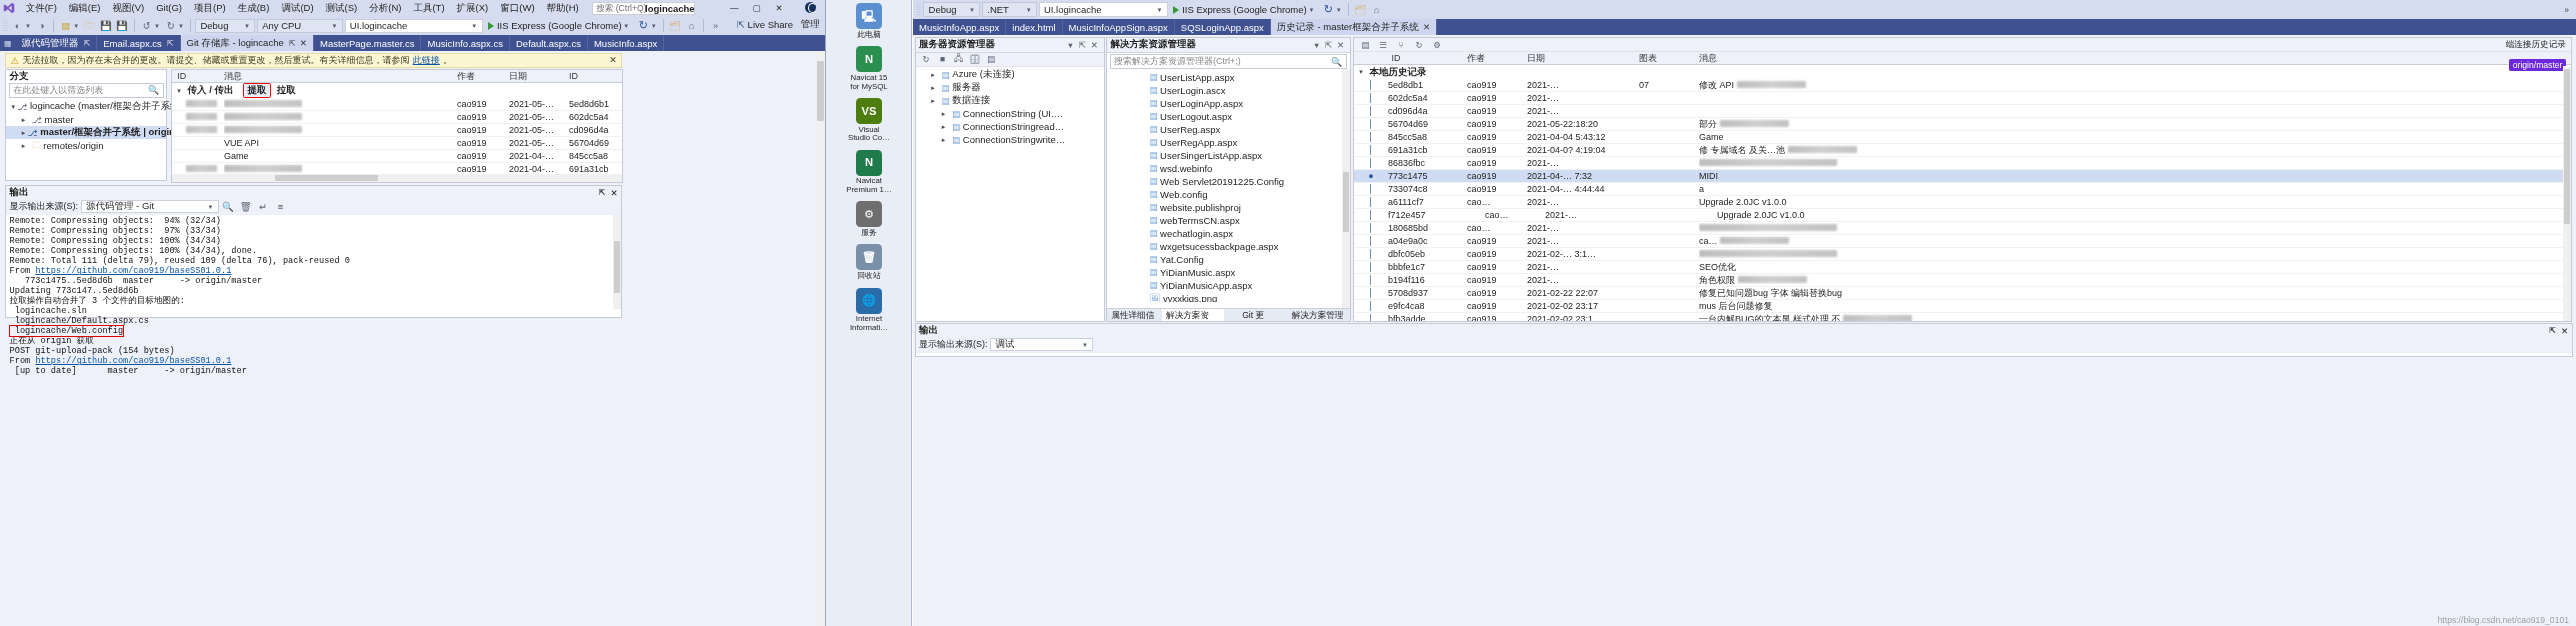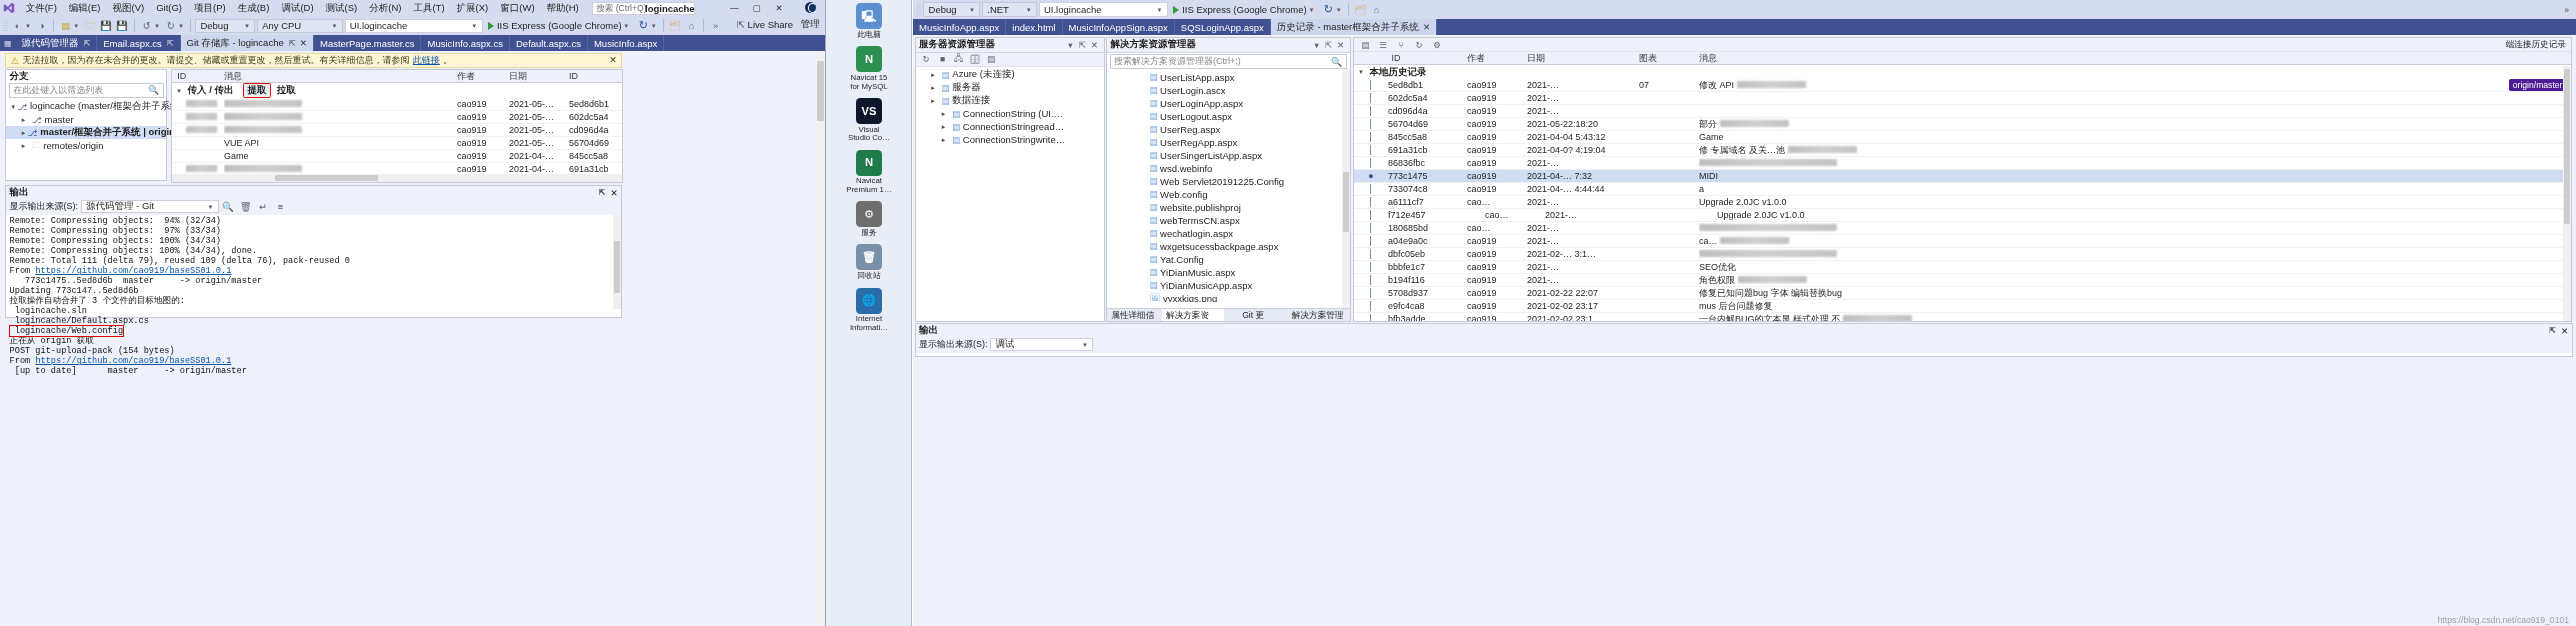--- a/index.html
+++ b/index.html
@@ -90,21 +90,21 @@
   .tb-item{width:86px;display:flex;flex-direction:column;align-items:center;justify-content:center;
            padding:3.4px 0;font-size:7.8px;color:#1f1f1f;text-align:center;line-height:8.6px;}
   .tb-sq{width:26px;height:26px;border-radius:4.3px;display:flex;align-items:center;justify-content:center;
          color:#fff;font-size:11.2px;font-weight:bold;margin-bottom:1.7px;}
 
   
   #vs-right { left:913px; top:0; width:1663px; height:627px; }
 
   .srv-tree .tnode{height:13px;}
   .hist-grid .grow{height:13px;}
-  .origin-tag{position:absolute;background:#4c1d95;color:#fff;font-size:8.6px;padding:0.9px 3.4px;border-radius:1.7px;margin-top:20px;}
+  .origin-tag{position:absolute;background:#6d28d9;color:#fff;font-size:8.6px;padding:0.9px 3.4px;border-radius:1.7px;}
 
   .scroll-v{position:absolute;width:7.8px;background:#f0f0f0;}
   .scroll-v .thumb{position:absolute;left:0.9px;width:6px;background:#cdcdcd;border-radius:0.9px;}
   .scroll-h{position:absolute;height:7.8px;background:#f0f0f0;}
   .scroll-h .thumb{position:absolute;top:0.9px;height:6px;background:#cdcdcd;border-radius:0.9px;}
 
   .folder{color:#dcb67a;font-size:8.6px;}
   .file{color:#6a9fd8;font-size:8.6px;}
   .dbico{color:#6f9ad3;font-size:8.6px;}
 </style>
@@ -376,21 +376,21 @@
   <div class="tb-item">
     <span class="tb-sq" style="background:#5b8fd0">🖳</span>
     <span>此电脑</span>
   </div>
   <div class="tb-item">
     <span class="tb-sq" style="background:#2b8f4f">N</span>
     <span style="white-space:pre-line">Navicat 15
 for MySQL</span>
   </div>
   <div class="tb-item">
-    <span class="tb-sq" style="background:#0f172a">VS</span>
+    <span class="tb-sq" style="background:#4d7c0f">VS</span>
     <span style="white-space:pre-line">Visual
 Studio Co…</span>
   </div>
   <div class="tb-item">
     <span class="tb-sq" style="background:#1f7a4c">N</span>
     <span style="white-space:pre-line">Navicat
 Premium 1…</span>
   </div>
   <div class="tb-item">
     <span class="tb-sq" style="background:#6e6e6e">⚙</span>

